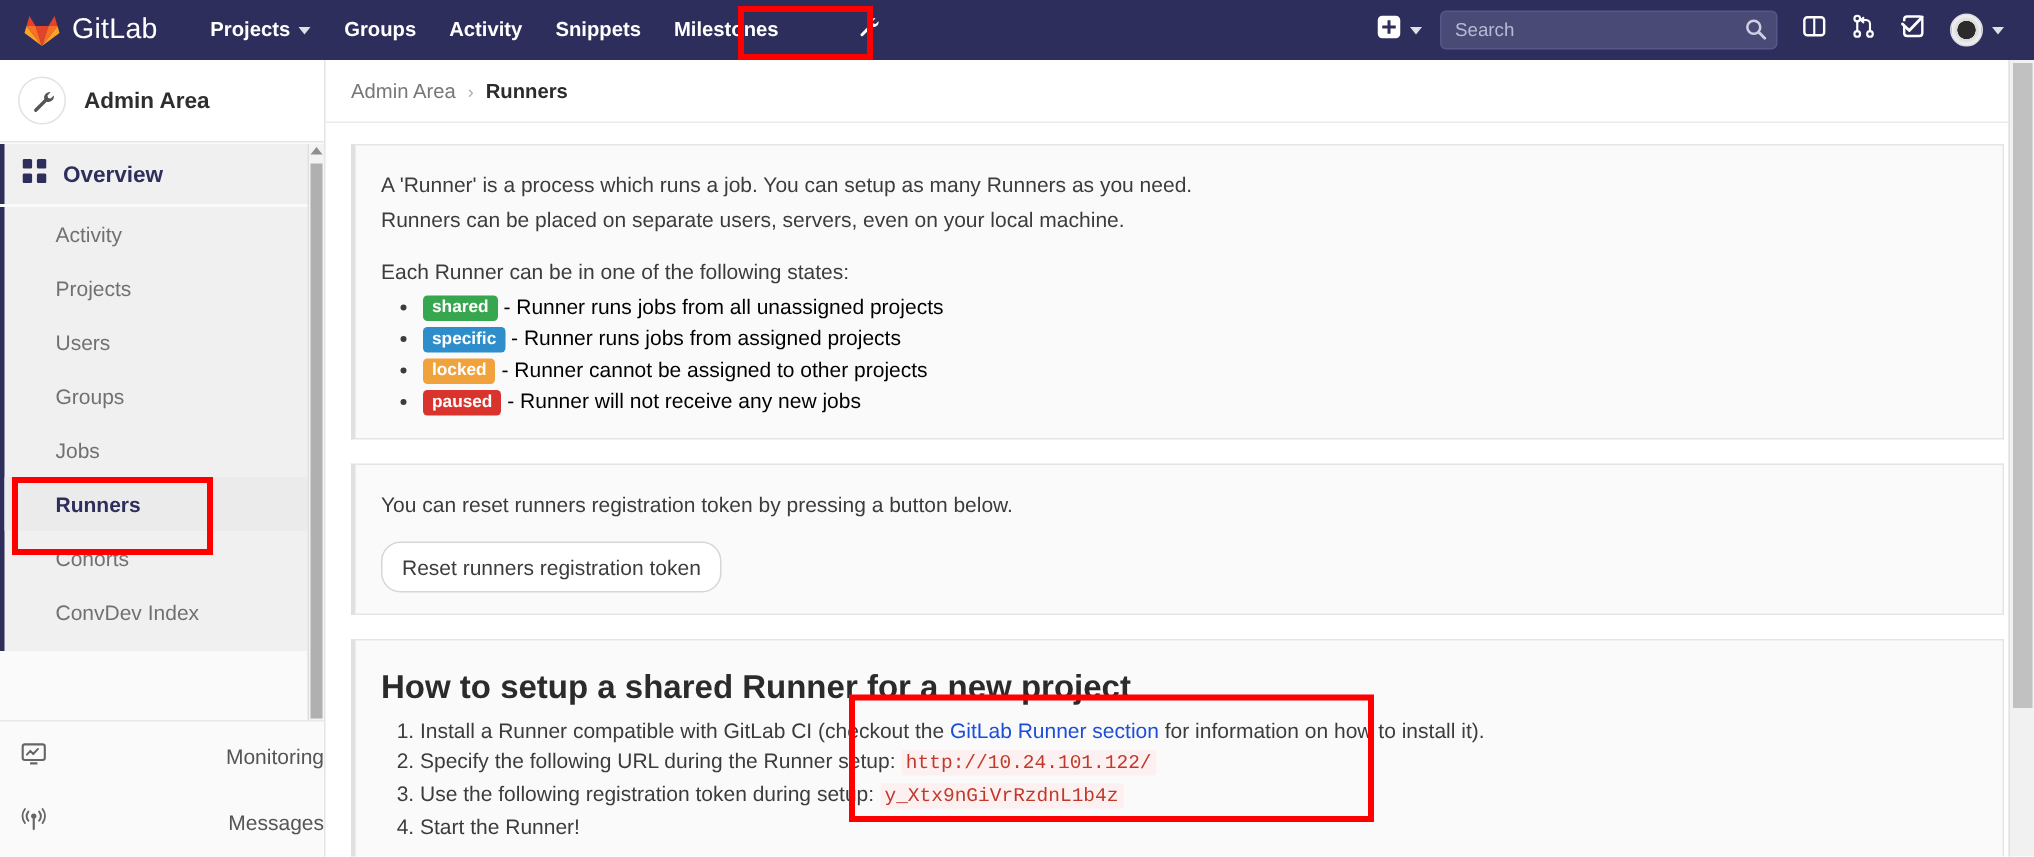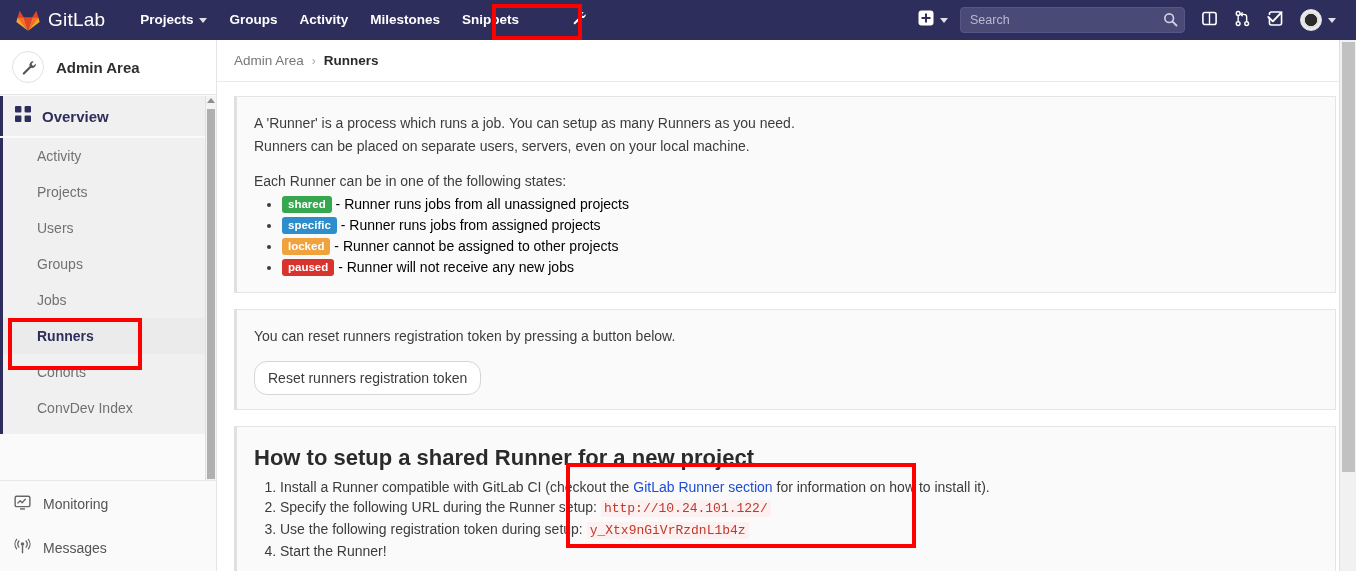--- a/index.html
+++ b/index.html
@@ -122,21 +122,21 @@
     height: 36px; display: flex; align-items: center;
     padding-left: 34px; font-size: 14px; color: #717171;
     cursor: pointer;
   }
   .sub-item.active {
     color: #2e2e5c; font-weight: bold; background: #ebebeb;
   }
   .bottom-items { position: absolute; top: 442px; left: 0; width: 216px; background:#fafafa;}
   .bottom-item {
     height: 44px; display: flex; align-items: center; gap: 12px;
-    padding-left: 14px; font-size: 14px; color: #555; cursor: pointer;
+    padding-left: 14px; font-size: 14px; color: #555; cursor: pointer; justify-content: space-between;
   }
 
   
   .sb-track {
     position: absolute; right: 0; top: 0; width: 11px; height: 100%;
     background: #f3f3f3; border-left: 1px solid #e0e0e0;
   }
   .sb-arrow-up {
     position: absolute; top: 2px; left: 1px;
     width: 0; height: 0;
@@ -242,22 +242,22 @@
     <span class="nav-logo-text">GitLab</span>
   </div>
 
   <div class="nav-links">
     <a class="nav-link" href="#">
       <span>Projects</span>
       <span class="caret-down"></span>
     </a>
     <a class="nav-link" href="#">Groups</a>
     <a class="nav-link" href="#">Activity</a>
+    <a class="nav-link" href="#">Snippets</a>
     <a class="nav-link" href="#">Milestones</a>
-    <a class="nav-link" href="#">Snippets</a>
   </div>
 
   <div class="nav-admin">
     <span>
       <svg width="18" height="18" viewBox="0 0 24 24" fill="#ffffff" aria-hidden="true">
         <path d="M20.3 4.1a5.5 5.5 0 0 0-6.2 7.1L4.4 20.9a1.6 1.6 0 0 0 2.3 2.3l9.7-9.7a5.5 5.5 0 0 0 7.1-6.2l-3.2 3.2-2.5-.6-.6-2.5 3.1-3.3z" transform="scale(.82) translate(2 1)"></path>
       </svg>
     </span>
   </div>
 

